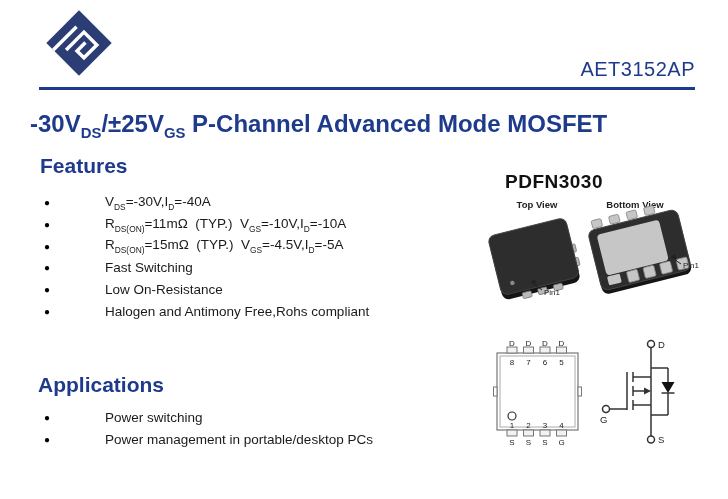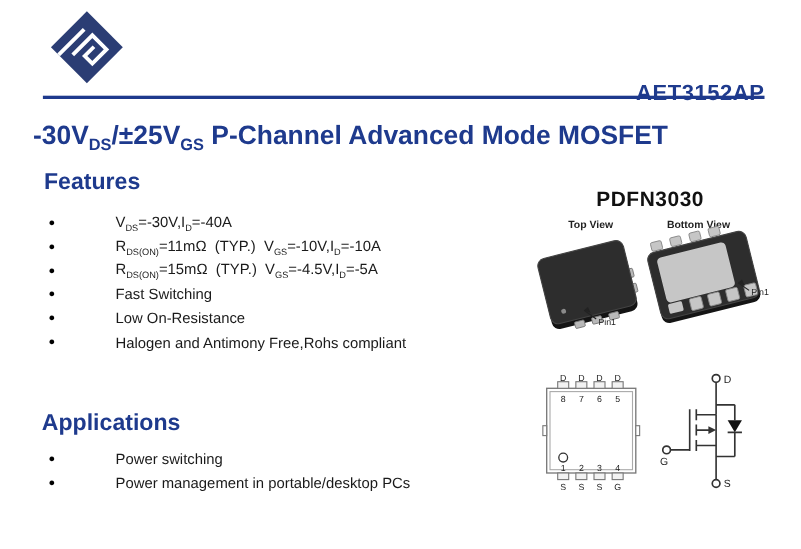--- a/index.html
+++ b/index.html
@@ -6,35 +6,35 @@
     --accent:#1e3a8d; --logo-navy:#2b3d74; --text:#1a1a1a;
     --package-body:#2d2d2d; --package-pad:#c6c6c6; --pin-metal:#b9b9b9;
   }
   *{margin:0;padding:0;box-sizing:border-box;}
   html,body{background:#ffffff;}
   .page{
     position:relative;width:728px;height:499px;background:#ffffff;overflow:hidden;
     font-family:"Liberation Sans","DejaVu Sans",sans-serif;color:var(--text);
   }
   .abs{position:absolute;}
-  .part-number{right:33px;top:58px;font-size:20px;font-weight:bold;color:var(--accent);letter-spacing:.5px;margin-top:16px;}
+  .part-number{right:33px;top:58px;font-size:20px;font-weight:normal;color:var(--accent);letter-spacing:.5px;}
   .header-rule{left:39px;top:87px;width:656px;height:3px;background:var(--accent);}
   .doc-title{left:30px;top:110px;font-size:24px;font-weight:bold;color:var(--accent);white-space:pre-wrap;}
   .doc-title sub{font-size:62%;}
   .section-heading{font-size:21px;font-weight:bold;color:var(--accent);}
   .features-heading{left:40px;top:154px;}
   .applications-heading{left:38px;top:373px;}
   .blist{left:44px;display:block;}
   .features-list{top:192px;}
   .applications-list{top:407px;}
   .li{display:flex;align-items:center;height:21.7px;font-size:13.5px;color:var(--text);}
   .dot{width:24px;font-size:10px;color:#000;flex:0 0 24px;}
   .rich{white-space:pre-wrap;margin-left:37px;}
   .rich sub{font-size:62%;}
-  .pkg-name{left:505px;top:171px;width:172px;text-align:center;font-size:19px;font-weight:bold;color:#111;letter-spacing:.5px;}
+  .pkg-name{left:505px;top:171px;width:172px;font-size:19px;font-weight:bold;color:#111;letter-spacing:.5px;}
   .view-label{font-size:9.5px;font-weight:bold;color:#222;text-align:center;}
   .tv-label{left:498px;top:199px;width:78px;}
   .bv-label{left:592px;top:199px;width:86px;}
   svg{display:block;}
   svg text{font-family:"Liberation Sans","DejaVu Sans",sans-serif;}
   .pin-text{font-size:8px;fill:#222;}
   .sym-text{font-size:9.5px;fill:#222;}
   .pin1-text{font-size:8px;fill:#222;}
 </style>
 </head>

